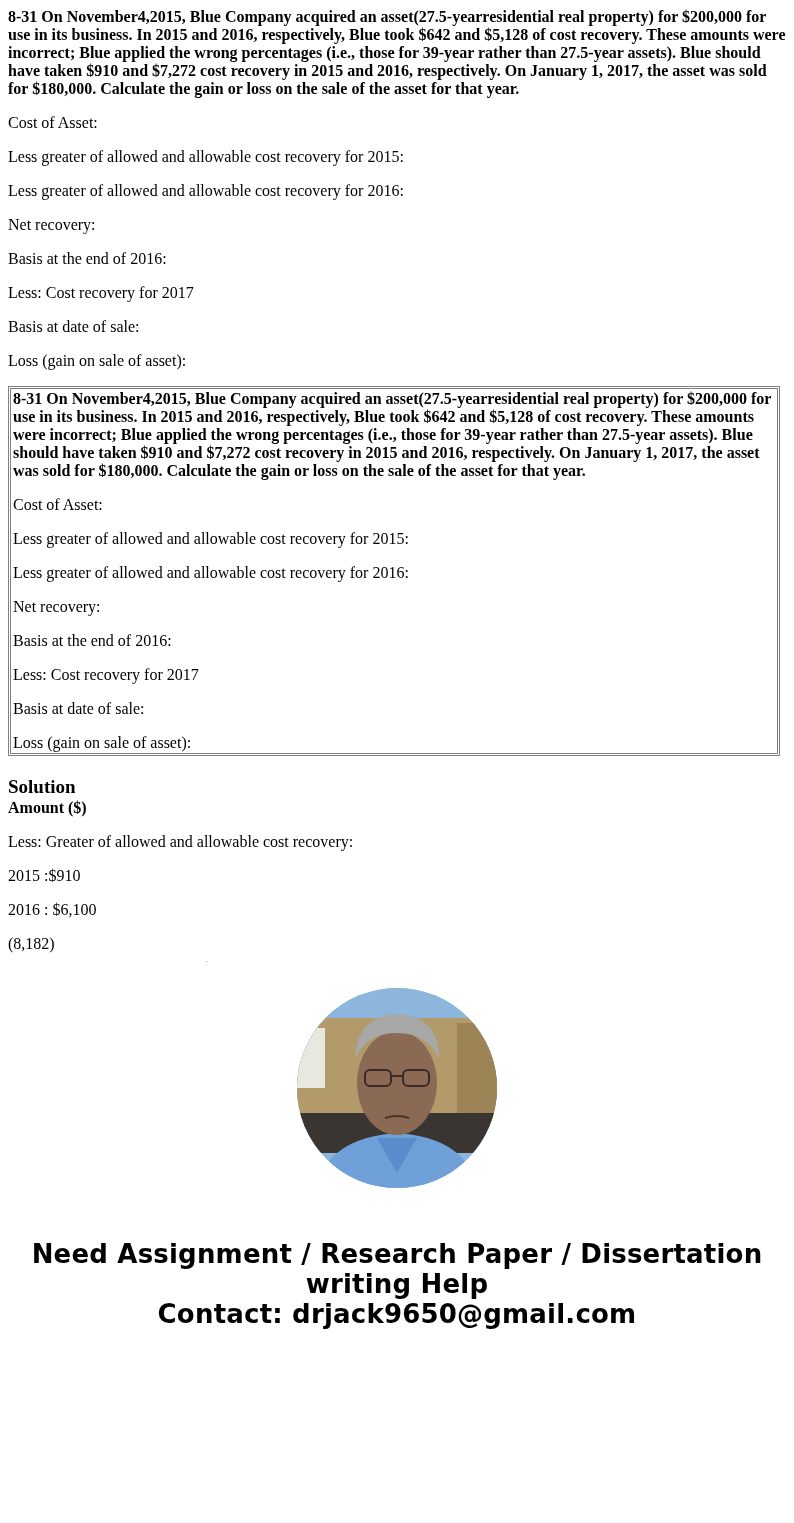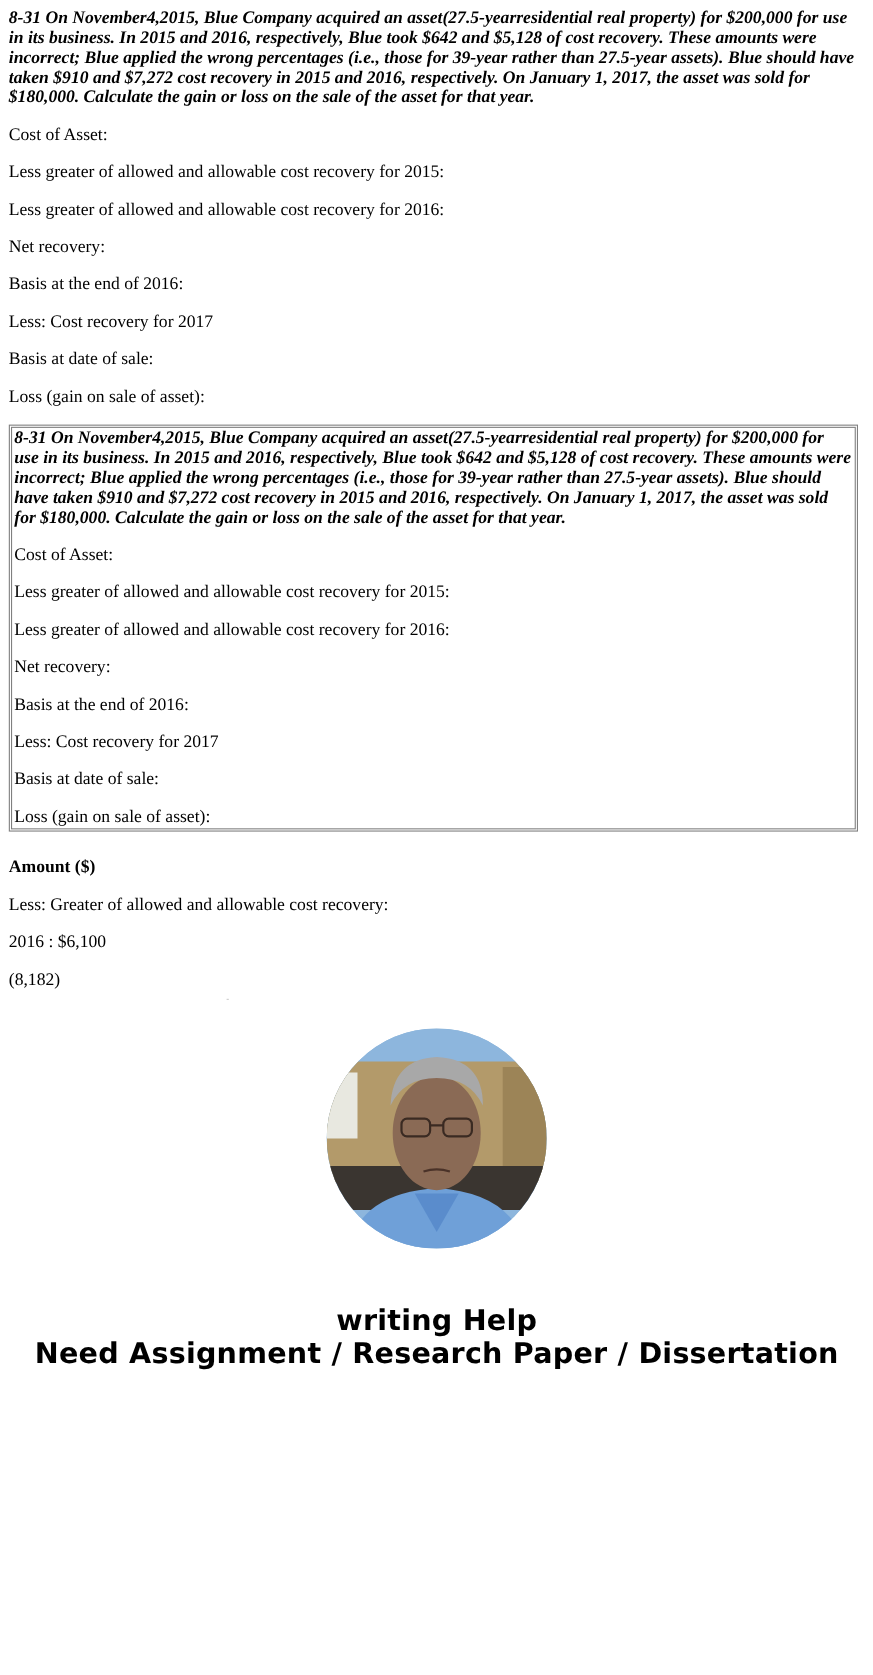--- a/index.html
+++ b/index.html
@@ -4,37 +4,37 @@
   <style>
     html, body { margin: 0; padding: 0; background: #ffffff; }
     body {
       width: 794px;
       font-family: "Liberation Serif", serif;
       font-size: 16px;
       color: #000;
       line-height: 18px;
     }
     .page { padding: 8px 8px 0 8px; }
-    .q-intro { font-weight: bold; margin: 0; font-style: italic; }
+    .q-intro { font-weight: bold; margin: 0; }
     .q-line { font-weight: normal; margin: 16px 0 0 0; }
     .q-box {
       margin-top: 16px;
       border: 3px double #808080;
       padding: 1px 2px 1px 2px;
       width: 772px;
       box-sizing: border-box;
     }
     .q-box .q-intro { margin-top: 0; }
     .solution-heading {
       font-size: 19px;
       font-weight: bold;
       margin: 20px 0 0 0;
       line-height: 22px;
     }
-    .amount-heading { font-weight: bold; margin: 24px 0 0 0; }
+    .amount-heading { font-weight: bold; margin: 1px 0 0 0; }
     .sol-line { margin: 16px 0 0 0; }
     .dot { width: 2px; height: 1px; background: #ccc; margin: 8px 0 0 198px; }
     .avatar-wrap { display: flex; justify-content: center; margin-top: 26px; }
     .avatar {
       width: 200px; height: 200px; border-radius: 50%; overflow: hidden;
       position: relative; background: #8fb6d9;
     }
     .promo {
       text-align: center;
       font-family: "DejaVu Sans", sans-serif;
@@ -68,22 +68,24 @@
     <p class="q-line">Less greater of allowed and allowable cost recovery for 2015:</p>
     <p class="q-line">Less greater of allowed and allowable cost recovery for 2016:</p>
     <p class="q-line">Net recovery:</p>
     <p class="q-line">Basis at the end of 2016:</p>
     <p class="q-line">Less: Cost recovery for 2017</p>
     <p class="q-line">Basis at date of sale:</p>
     <p class="q-line">Loss (gain on sale of asset):</p>
   </div>
 
   <section>
+    <h3 class="solution-heading">Solution</h3>
     <p class="amount-heading">Amount ($)</p>
     <p class="sol-line">Less: Greater of allowed and allowable cost recovery:</p>
+    <p class="sol-line">2015 :$910</p>
     <p class="sol-line">2016 : $6,100</p>
     <p class="sol-line">(8,182)</p>
     <div class="dot"></div>
   </section>
 
   <div class="avatar-wrap">
     <div class="avatar">
       <svg width="200" height="200" viewBox="0 0 200 200">
         <rect x="0" y="0" width="200" height="200" fill="#8db6dd"></rect>
         <rect x="0" y="30" width="200" height="110" fill="#b39a6a"></rect>
@@ -96,17 +98,18 @@
         <path d="M58 70 Q60 28 100 26 Q142 28 142 70 Q130 45 100 45 Q70 45 58 70 Z" fill="#a8a8a8"></path>
         <rect x="68" y="82" width="26" height="16" rx="5" fill="none" stroke="#3a2a22" stroke-width="2"></rect>
         <rect x="106" y="82" width="26" height="16" rx="5" fill="none" stroke="#3a2a22" stroke-width="2"></rect>
         <line x1="94" y1="88" x2="106" y2="88" stroke="#3a2a22" stroke-width="2"></line>
         <path d="M88 130 Q100 126 112 130" stroke="#4a3228" stroke-width="2" fill="none"></path>
       </svg>
     </div>
   </div>
 
   <div class="promo">
+    <div>Need Assignment / Research Paper / Dissertation</div>
     <div>writing Help</div>
-    <div>Need Assignment / Research Paper / Dissertation</div>
+    <div>Contact: drjack9650@gmail.com</div>
   </div>
 
 </div>
 
 </body></html>

